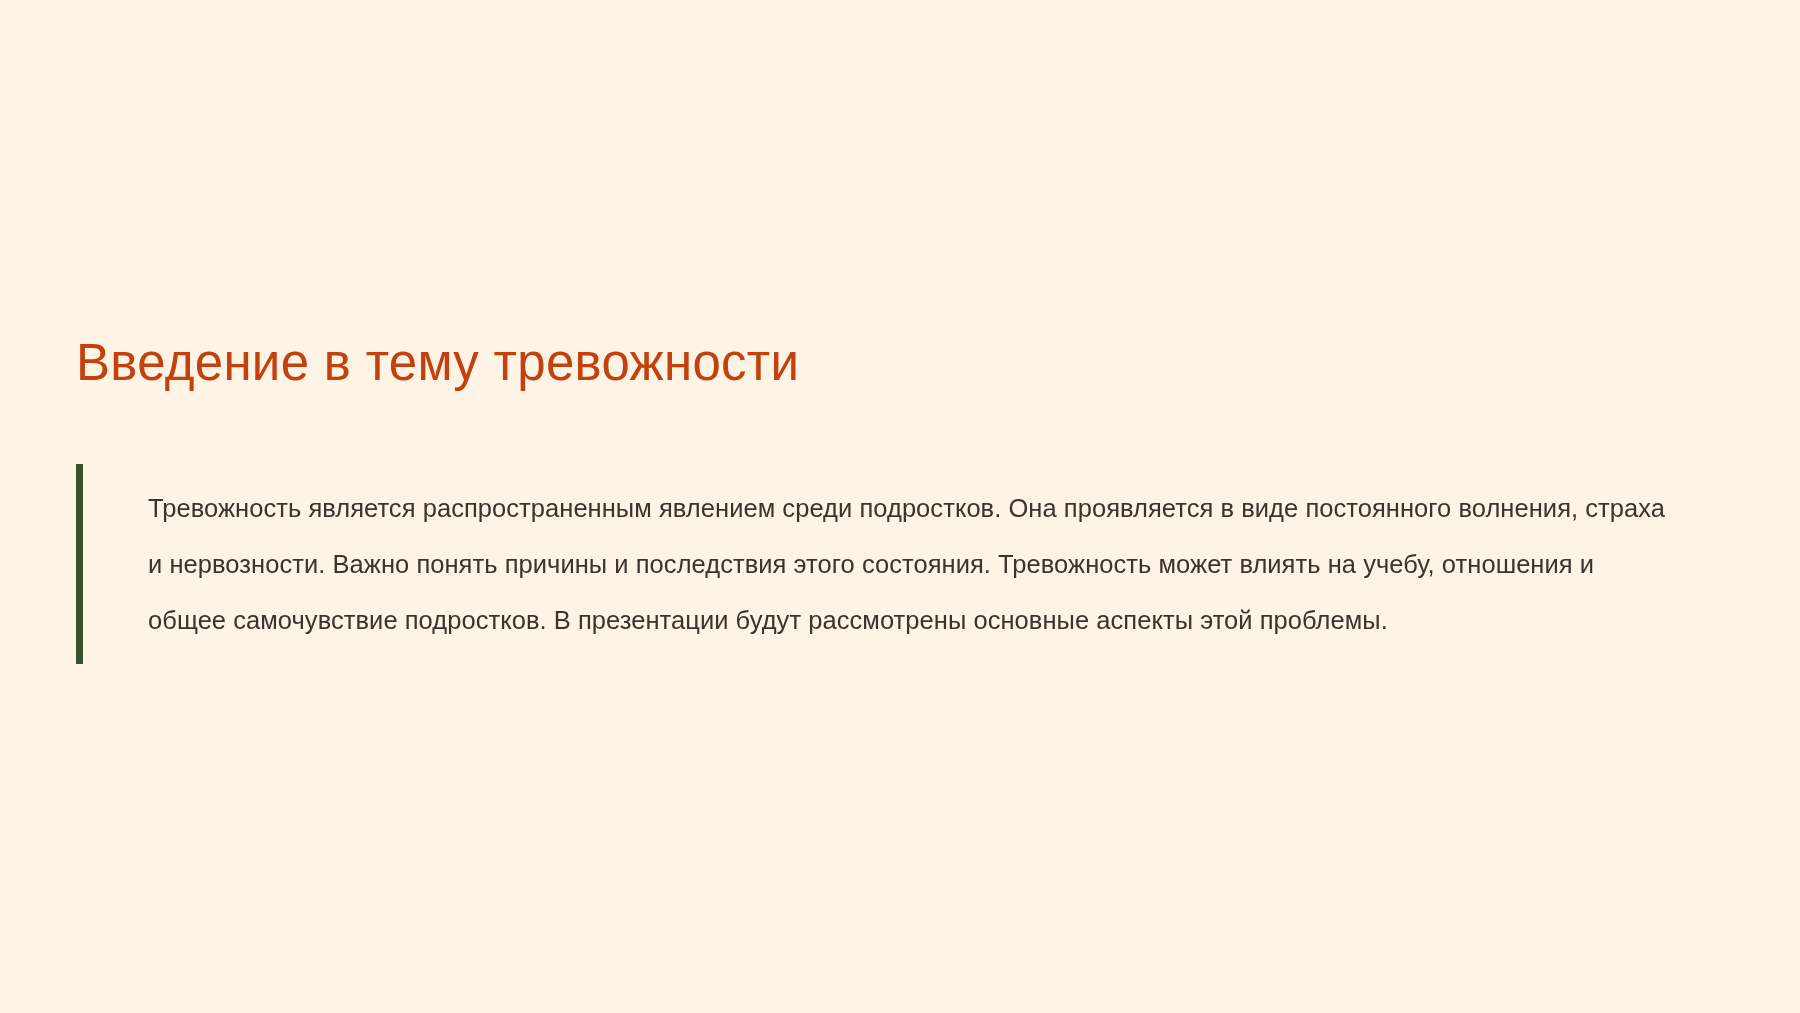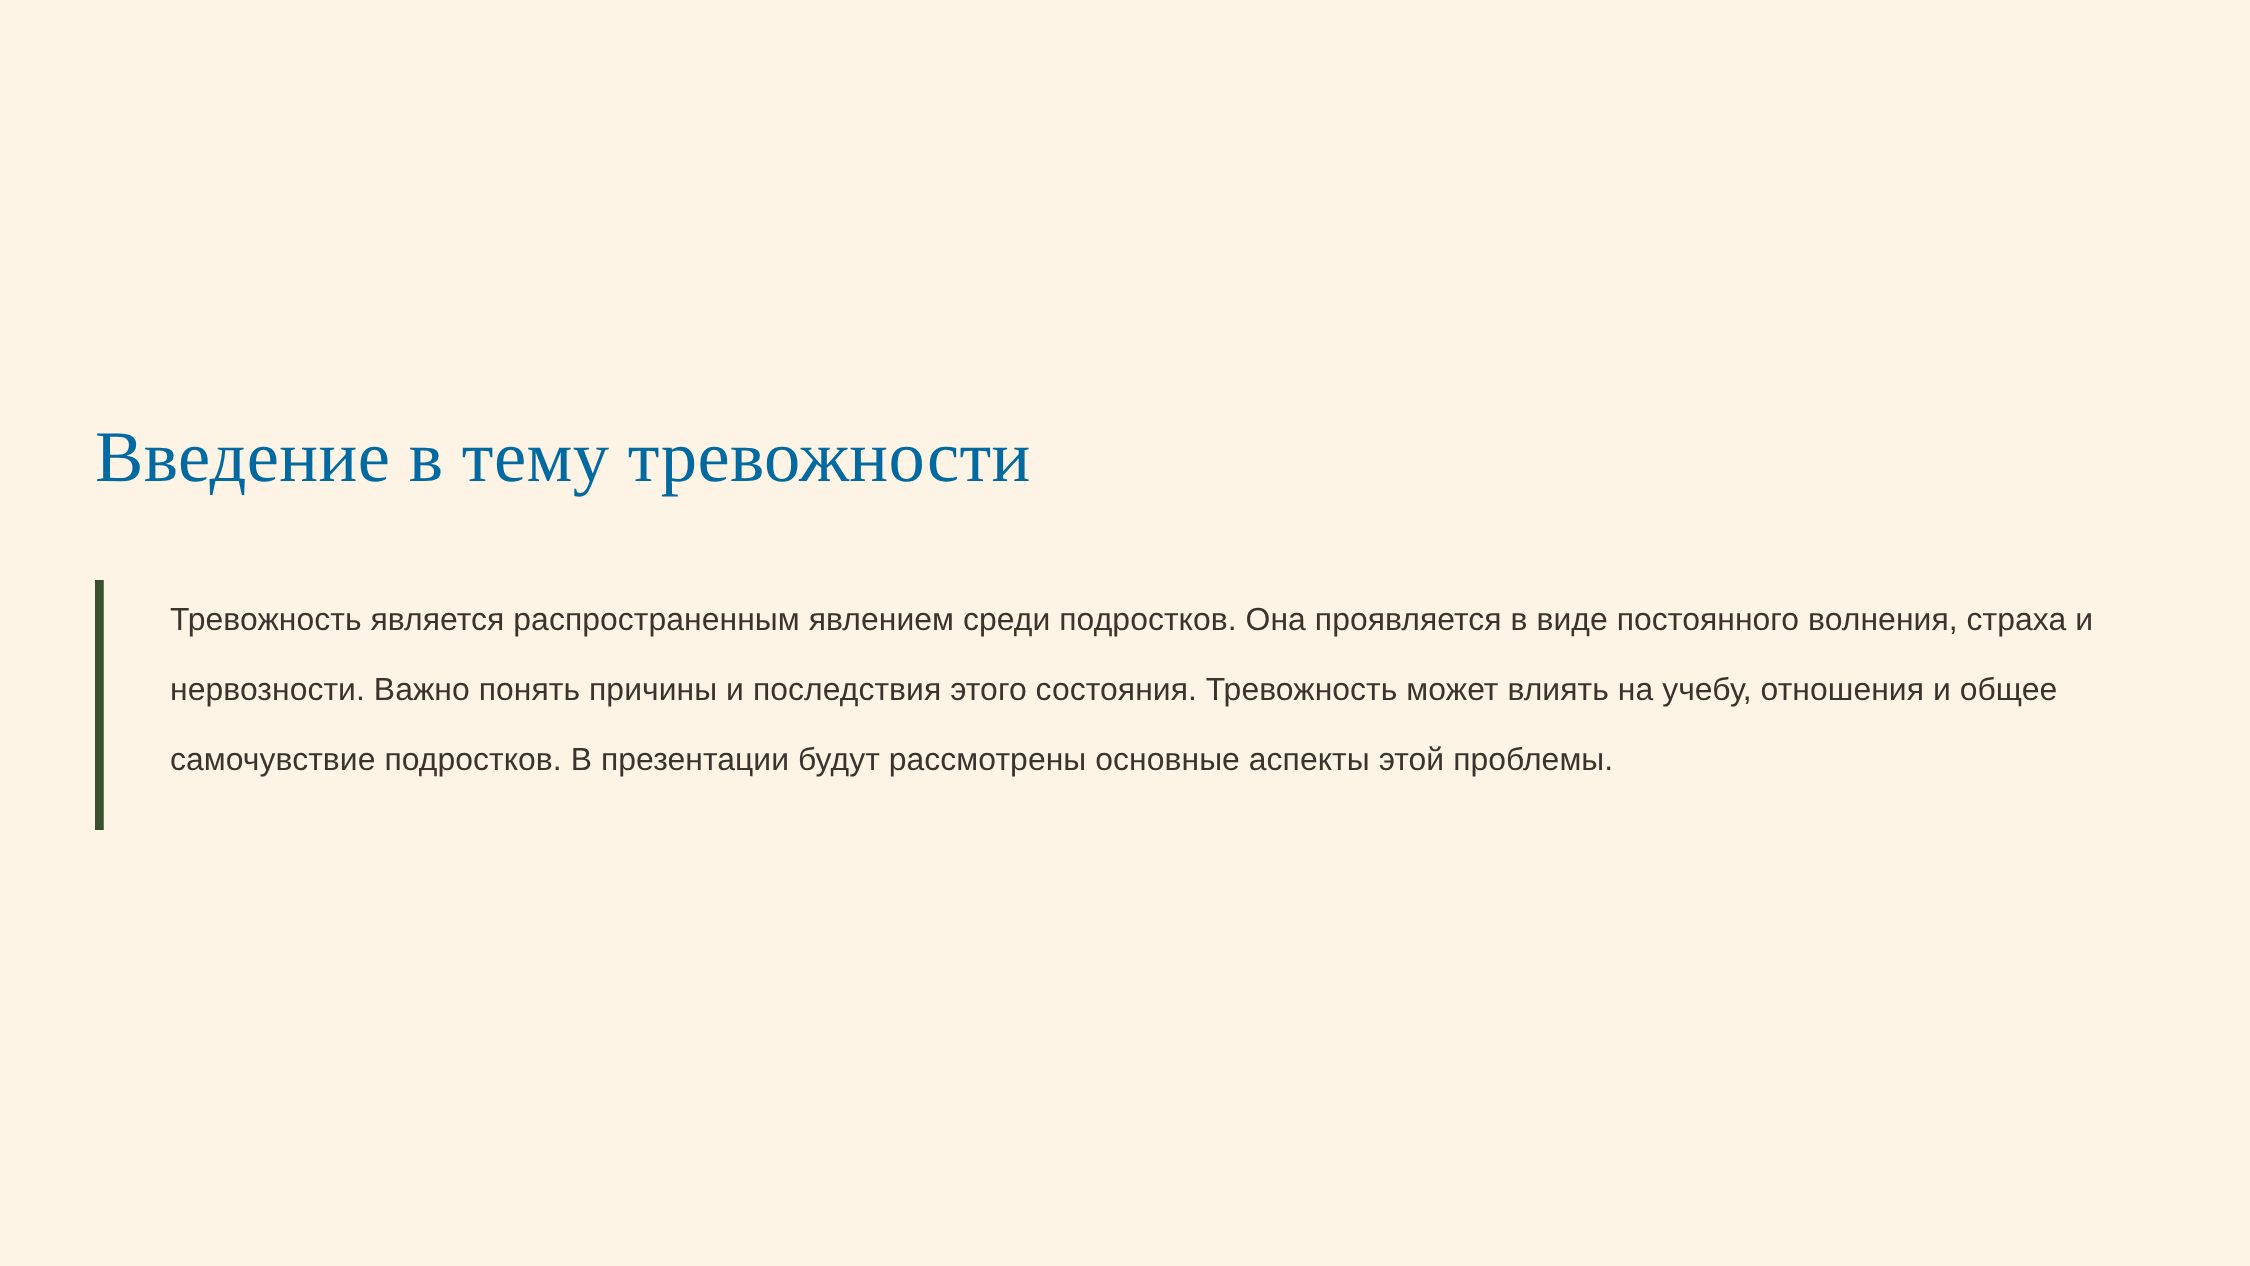--- a/index.html
+++ b/index.html
@@ -23,26 +23,26 @@
     box-sizing: border-box;
   }
 
   
   #slide-title {
     position: absolute;
     left: 76px;
     top: 334px;
     width: 1640px;
     margin: 0;
-    font-family: Liberation Serif, serif;
+    font-family: Liberation Sans, sans-serif;
     font-weight: 400;
-    font-size: 58px;
+    font-size: 51px;
     line-height: 1.12;
     letter-spacing: 0.3px;
-    color: #0369a1;
+    color: #c2410c;
     white-space: nowrap;
   }
 
   
   #body-block {
     position: absolute;
     left: 76px;
     top: 464px;
     width: 1640px;
     display: flex;
@@ -52,21 +52,21 @@
   #accent-bar {
     flex: 0 0 auto;
     width: 7px;
     min-height: 200px;
     background: #3a5130;
     border-radius: 0;
   }
 
   #body-text {
     flex: 1 1 auto;
-    margin: 4px;
+    margin: 16px;
     padding: 0 22px 0 49px;
     font-family: "Liberation Sans", "DejaVu Sans", sans-serif;
     font-weight: 400;
     font-size: 25.5px;
     line-height: 56px;
     color: #3b332c;
     text-align: left;
     letter-spacing: 0.05px;
   }
 </style>

